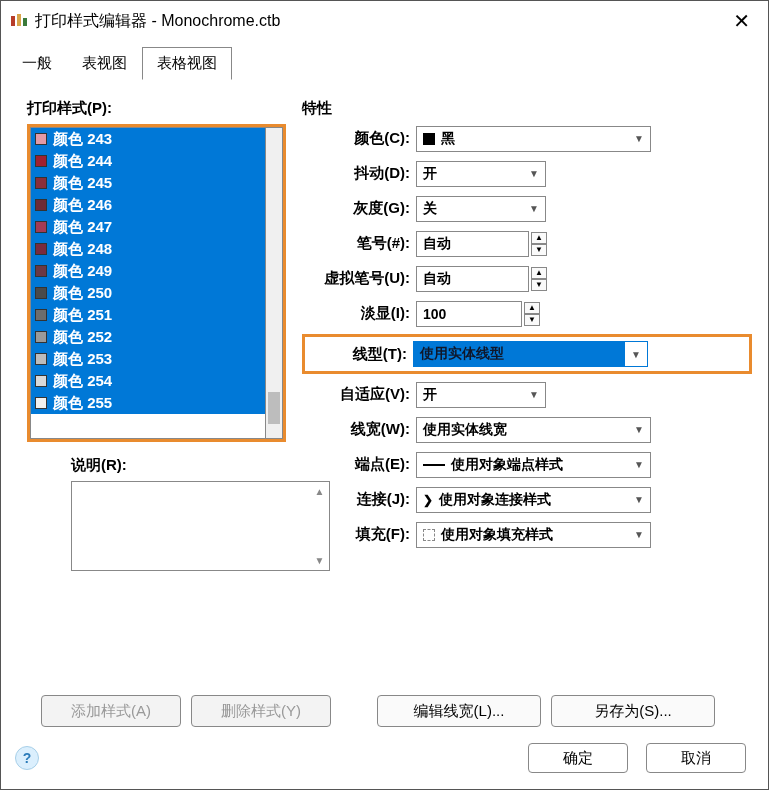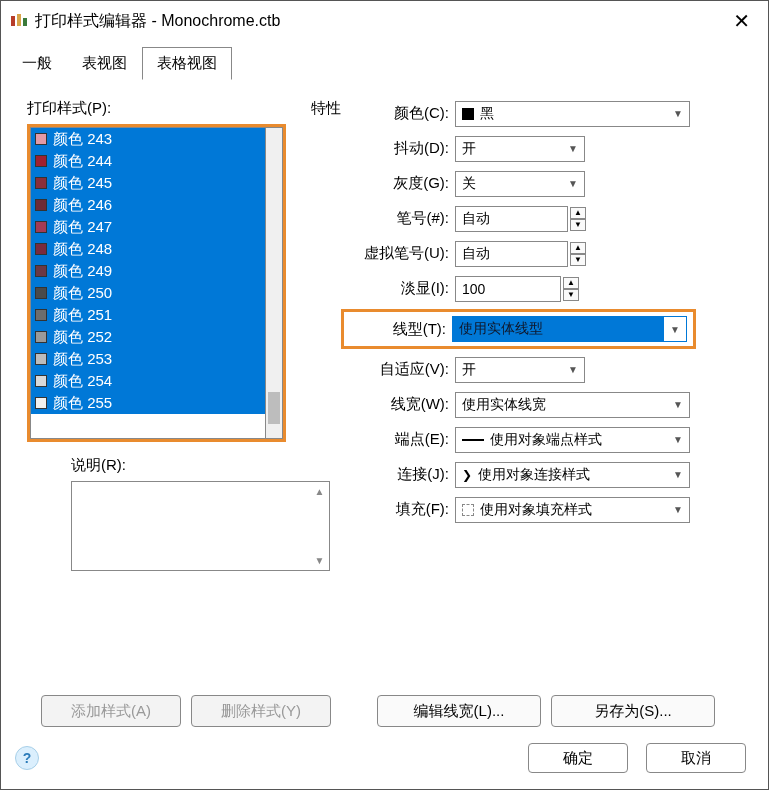--- a/index.html
+++ b/index.html
@@ -6,23 +6,23 @@
   body { margin: 0; background: #fff; width: 769px; height: 790px; overflow: hidden; }
   .window { width: 769px; height: 790px; border: 1px solid #555; background: #fff; display: flex; flex-direction: column; }
   .titlebar { display: flex; align-items: center; justify-content: space-between; padding: 6px 10px; font-size: 16px; gap: 16px; }
   .titlebar-left { display: flex; align-items: center; gap: 8px; }
   .app-icon { width: 16px; height: 14px; }
   .titlebar-title { font-size: 16px; }
   .close-icon { font-size: 20px; padding: 2px 8px; cursor: pointer; }
   .tabs { display: flex; border-bottom: 1px solid transparent; padding-left: 6px; margin-top: 6px; }
   .tab { padding: 6px 14px; font-size: 15px; cursor: pointer; border: 1px solid transparent; }
   .tab.active { border: 1px solid #888; border-bottom: 1px solid #fff; background: #fff; }
-  .content { display: flex; padding: 18px 16px 6px 26px; flex: 1; gap: 24px; }
+  .content { display: flex; padding: 18px 16px 6px 26px; flex: 1; gap: 15px; font-weight: bold; }
   .left-col { width: 260px; display: flex; flex-direction: column; }
-  .right-col { flex: 1; display: flex; }
+  .right-col { flex: 1; display: flex; flex-direction: column; }
   .section-label { font-size: 15px; margin-bottom: 6px; }
   .listbox-wrap { width: 259px; height: 318px; border: 3px solid #e98b2e; display: flex; position: relative; background: #fff; }
   .listbox-inner { flex: 1; border: 1px solid #888; overflow: hidden; }
   .style-row { display: flex; align-items: center; height: 22px; background: #0078d7; color: #fff; padding-left: 4px; font-size: 15px; gap: 6px; }
   .swatch { width: 12px; height: 12px; border: 1px solid #333; }
   .list-scrollbar { width: 17px; background: #f0f0f0; position: relative; border: 1px solid #888; border-left: none;}
   .scroll-thumb { position: absolute; bottom: 14px; left: 2px; width: 12px; height: 32px; background: #bdbdbd; }
   .desc-area { margin-top: 14px; padding-left: 44px; }
   .desc-box { width: 259px; height: 90px; border: 1px solid #888; position: relative; background: #fff; }
   .desc-scroll { position: absolute; right: 1px; top: 1px; bottom: 1px; width: 17px; display: flex; flex-direction: column; justify-content: space-between; background: #fff; }

